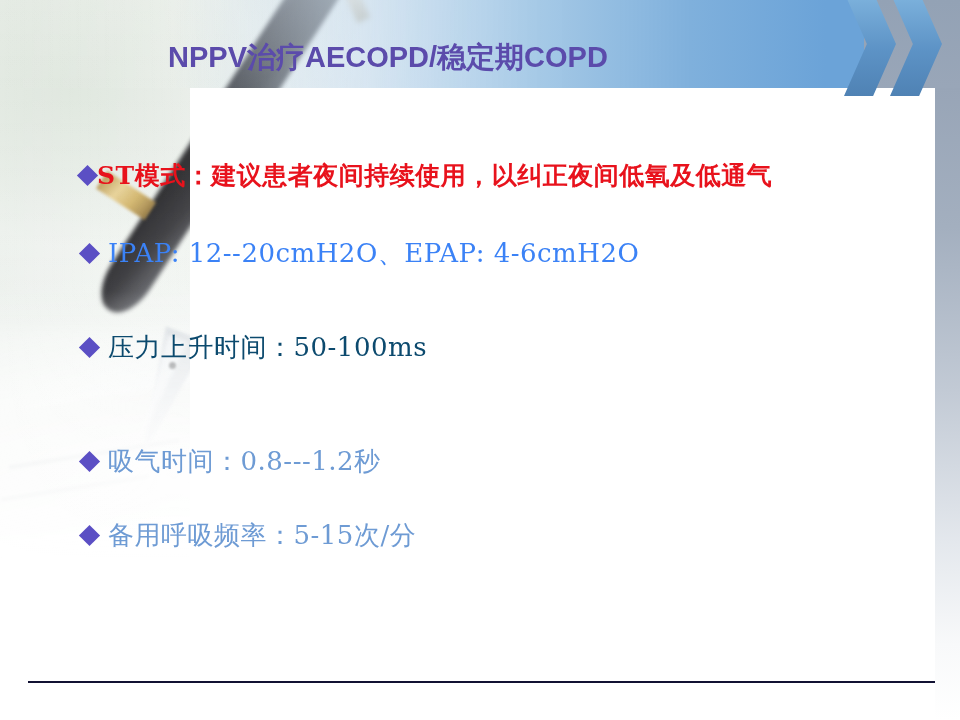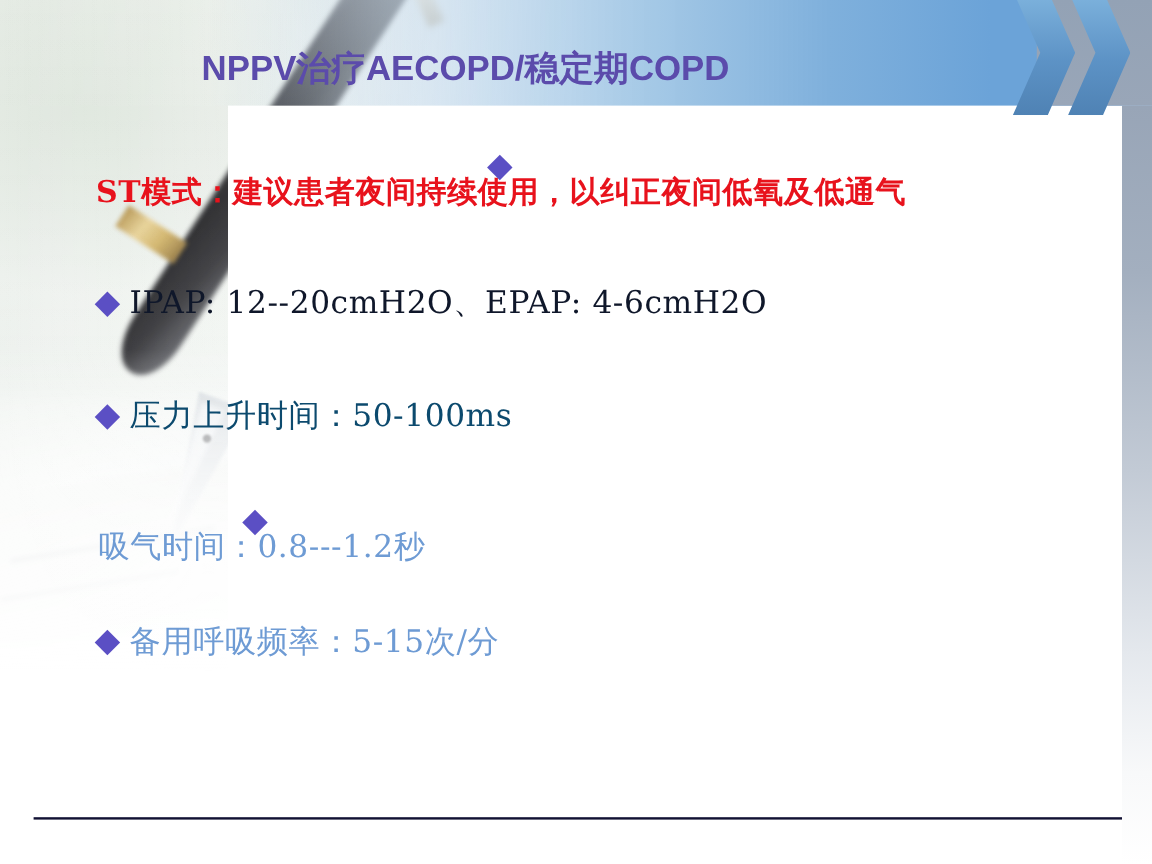--- a/index.html
+++ b/index.html
@@ -220,44 +220,44 @@
     background: #5b4fc4;
     transform: rotate(45deg);
     margin-right: 11px;
     flex: 0 0 auto;
   }
   .bullet-text {
     font-family: "DejaVu Serif", "Liberation Serif", serif;
     line-height: 1;
   }
 
-  .row-1 { left: 80px; top: 132px; flex-direction: column; }
+  .row-1 { left: 80px; top: 163px; }
   .row-1 .bullet-text {
     font-size: 25px;
     font-weight: bold;
     color: #e8121c;
     letter-spacing: 0.5px;
   }
   .row-1 .bullet-marker { margin-right: 2px; }
 
   .row-2 { left: 82px; top: 240px; }
   .row-2 .bullet-text {
     font-size: 26px;
-    color: #0f172a;
+    color: #3b82f6;
     letter-spacing: 0.5px;
   }
 
   .row-3 { left: 82px; top: 334px; }
   .row-3 .bullet-text {
     font-size: 26px;
     color: #0c4a6e;
     letter-spacing: 0.5px;
   }
 
-  .row-4 { left: 82px; top: 428px; flex-direction: column; }
+  .row-4 { left: 82px; top: 448px; }
   .row-4 .bullet-text {
     font-size: 26px;
     color: #6e9bd4;
     letter-spacing: 0.5px;
   }
 
   .row-5 { left: 82px; top: 522px; }
   .row-5 .bullet-text {
     font-size: 26px;
     color: #6e9bd4;

